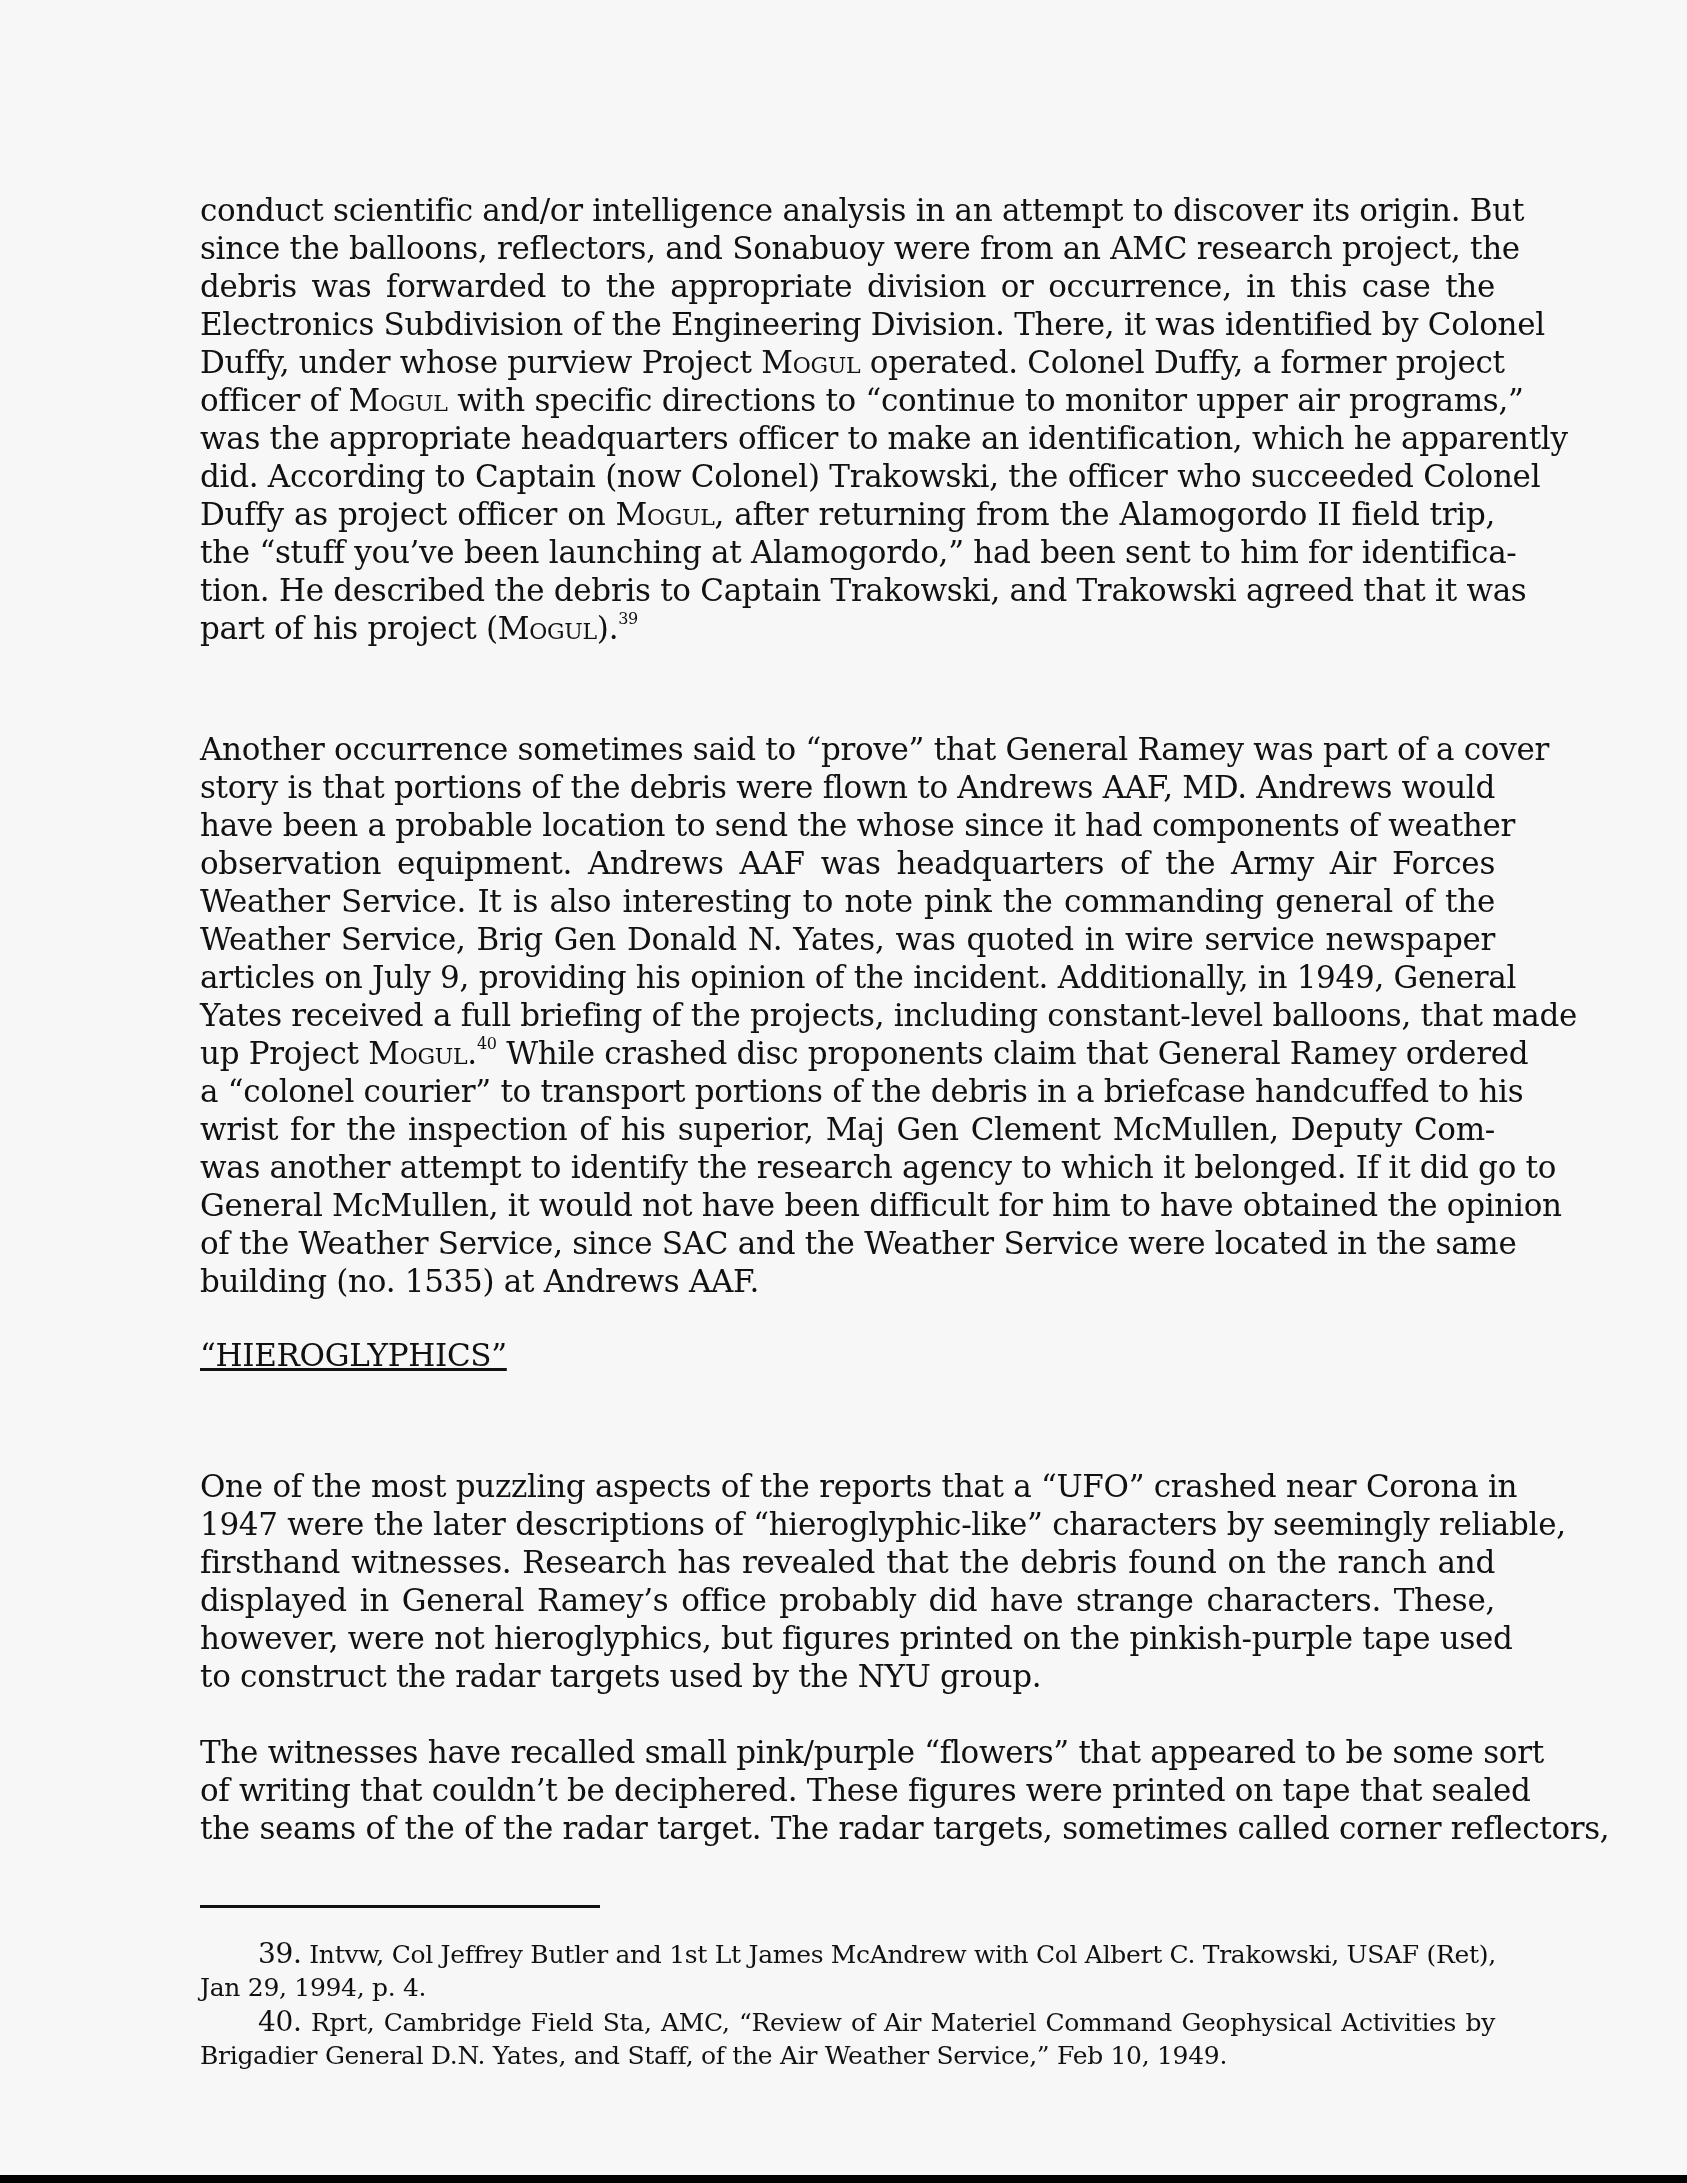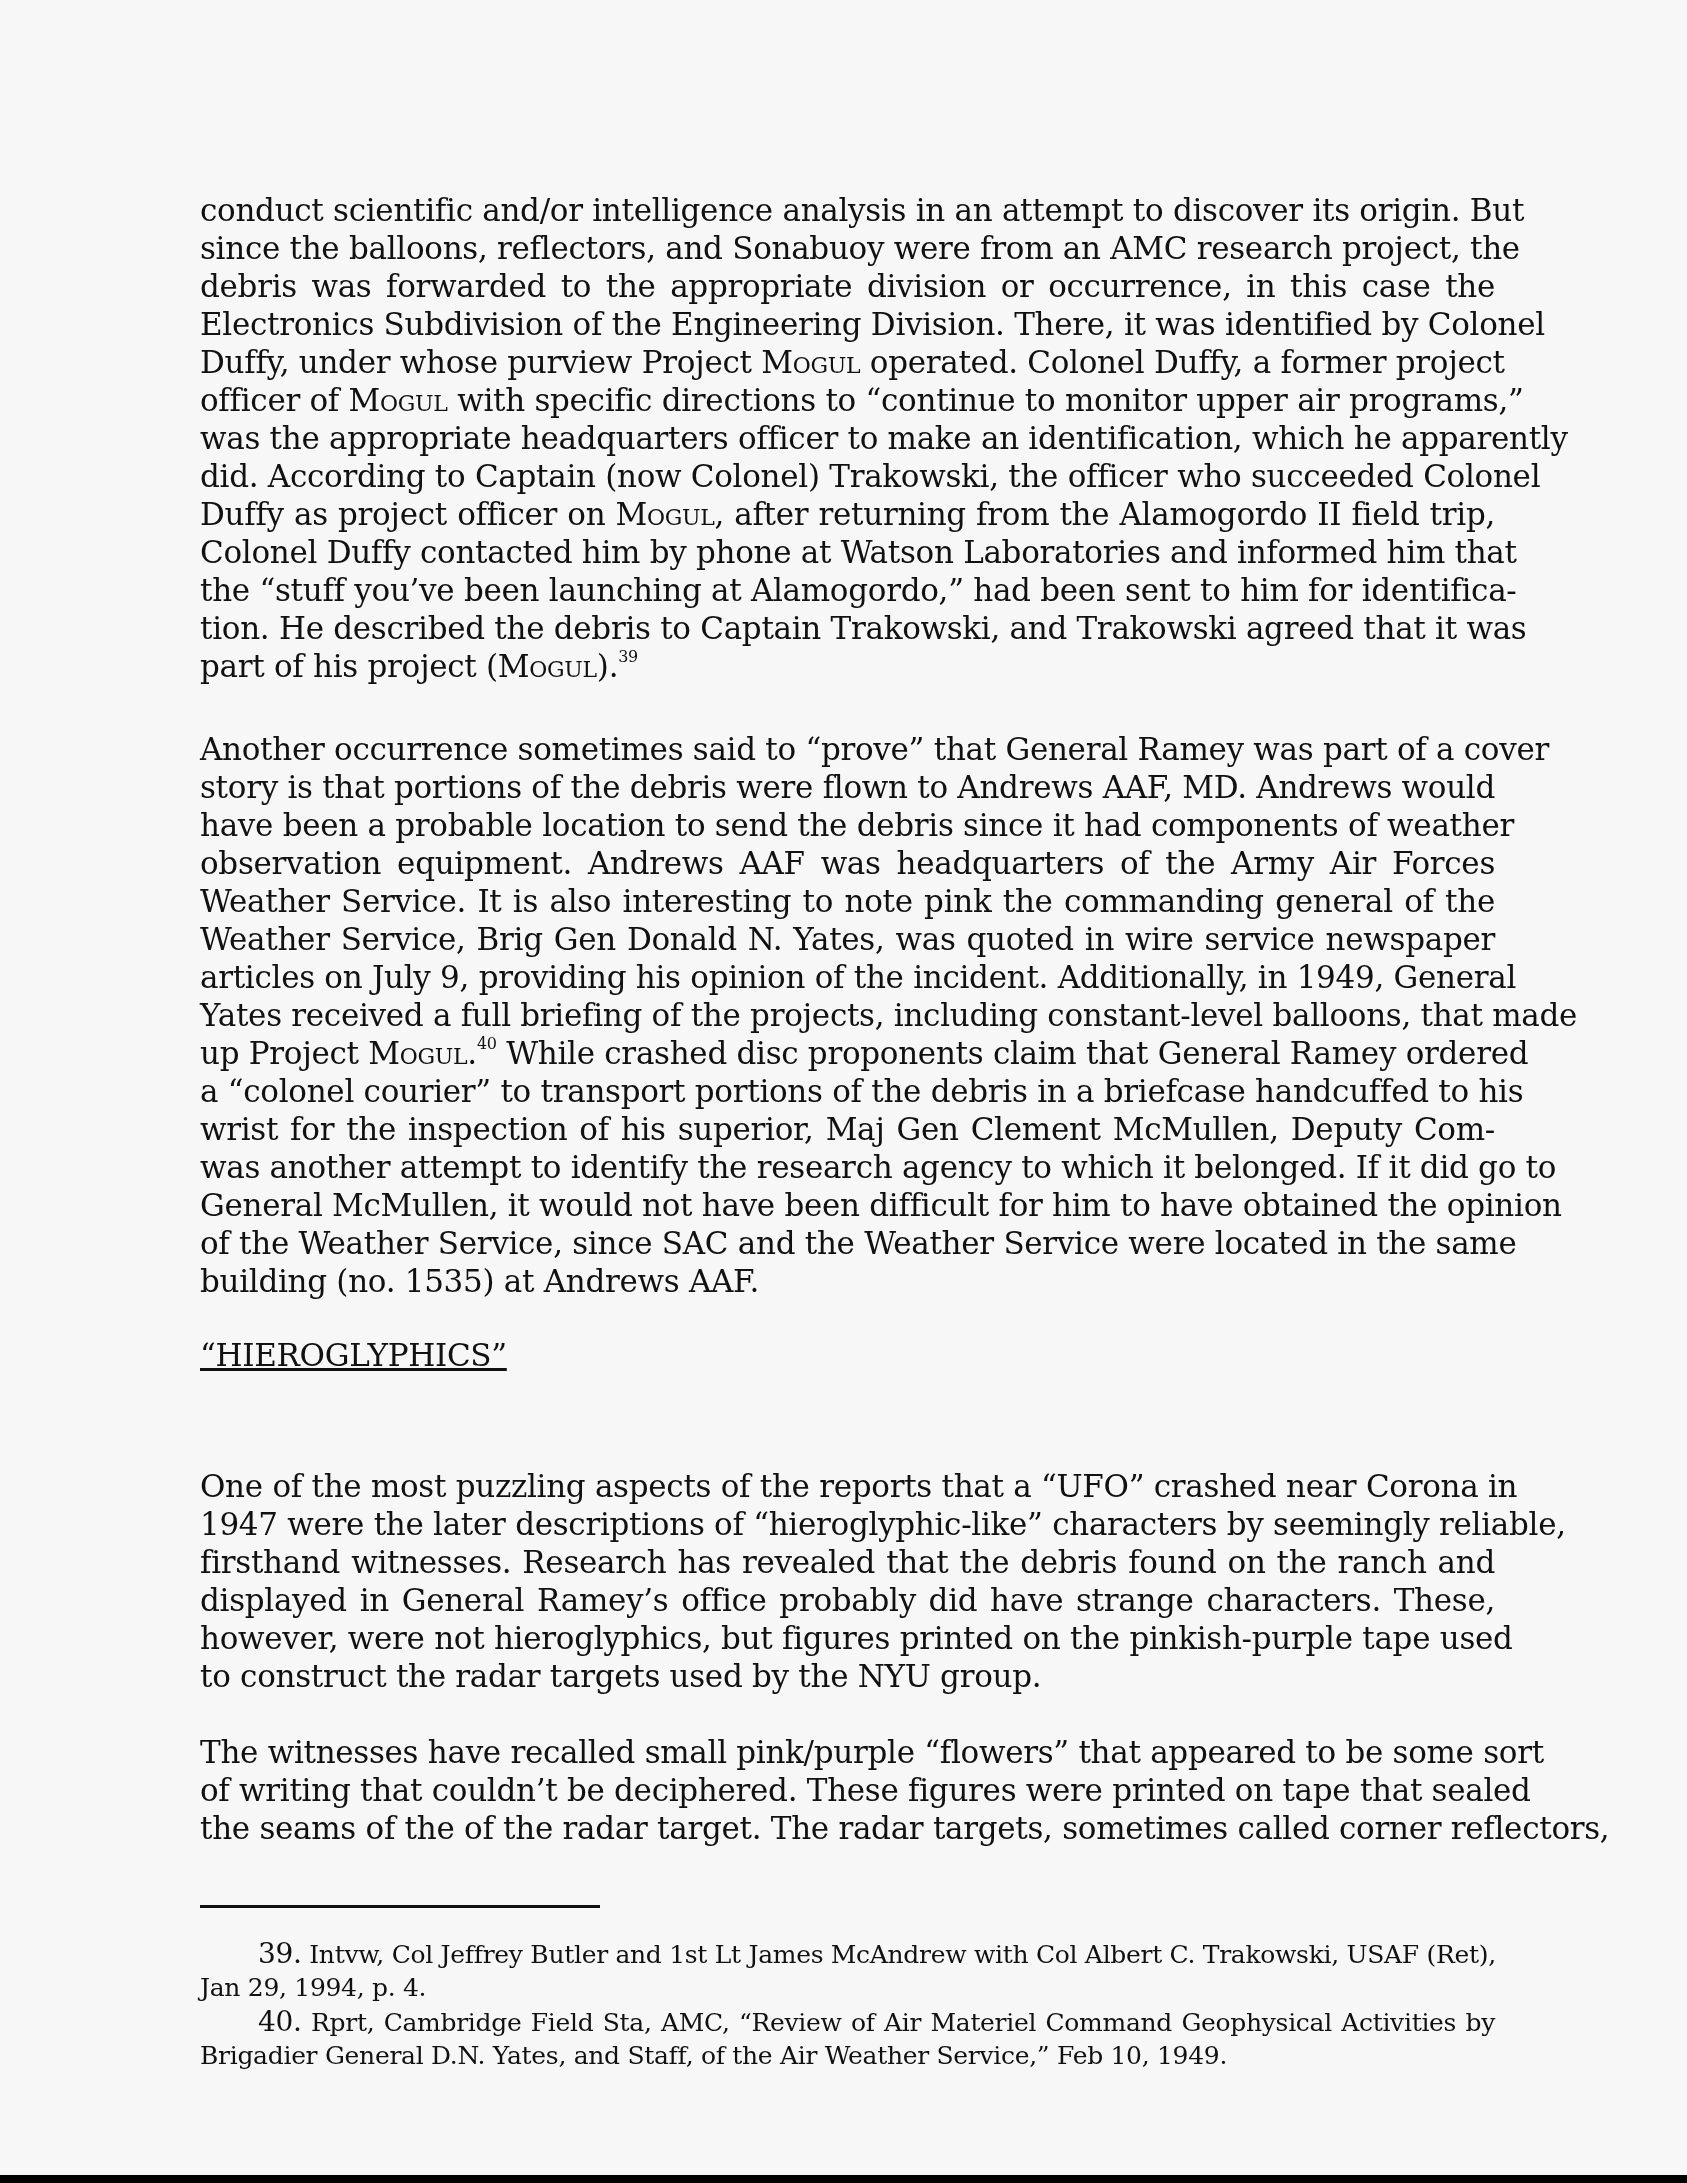--- a/index.html
+++ b/index.html
@@ -106,30 +106,29 @@
   <div class="text-block" id="para1">
     <span class="line">conduct scientific and/or intelligence analysis in an attempt to discover its origin. But</span>
     <span class="line">since the balloons, reflectors, and Sonabuoy were from an AMC research project, the</span>
     <span class="line">debris was forwarded to the appropriate division or occurrence, in this case the</span>
     <span class="line">Electronics Subdivision of the Engineering Division. There, it was identified by Colonel</span>
     <span class="line"><span>Duffy, under whose purview Project </span><span class="sc">Mogul</span><span> operated. Colonel Duffy, a former project</span></span>
     <span class="line"><span>officer of </span><span class="sc">Mogul</span><span> with specific directions to “continue to monitor upper air programs,”</span></span>
     <span class="line">was the appropriate headquarters officer to make an identification, which he apparently</span>
     <span class="line">did. According to Captain (now Colonel) Trakowski, the officer who succeeded Colonel</span>
     <span class="line"><span>Duffy as project officer on </span><span class="sc">Mogul</span><span>, after returning from the Alamogordo II field trip,</span></span>
-    <span class="line">Colonel Duffy contacted him by phone at Watson Laboratories and informed him that</span>
     <span class="line">the “stuff you’ve been launching at Alamogordo,” had been sent to him for identifica-</span>
     <span class="line">tion. He described the debris to Captain Trakowski, and Trakowski agreed that it was</span>
     <span class="line last"><span>part of his project (</span><span class="sc">Mogul</span><span>).</span><sup>39</sup></span>
   </div>
 
   <div class="text-block" id="para2">
     <span class="line">Another occurrence sometimes said to “prove” that General Ramey was part of a cover</span>
     <span class="line">story is that portions of the debris were flown to Andrews AAF, MD. Andrews would</span>
-    <span class="line">have been a probable location to send the debris since it had components of weather</span>
+    <span class="line">have been a probable location to send the whose since it had components of weather</span>
     <span class="line">observation equipment. Andrews AAF was headquarters of the Army Air Forces</span>
     <span class="line">Weather Service. It is also interesting to note pink the commanding general of the</span>
     <span class="line">Weather Service, Brig Gen Donald N. Yates, was quoted in wire service newspaper</span>
     <span class="line">articles on July 9, providing his opinion of the incident. Additionally, in 1949, General</span>
     <span class="line">Yates received a full briefing of the projects, including constant-level balloons, that made</span>
     <span class="line"><span>up Project </span><span class="sc">Mogul</span><span>.</span><sup>40</sup><span> While crashed disc proponents claim that General Ramey ordered</span></span>
     <span class="line">a “colonel courier” to transport portions of the debris in a briefcase handcuffed to his</span>
     <span class="line">wrist for the inspection of his superior, Maj Gen Clement McMullen, Deputy Com-</span>
     <span class="line">was another attempt to identify the research agency to which it belonged. If it did go to</span>
     <span class="line">General McMullen, it would not have been difficult for him to have obtained the opinion</span>

